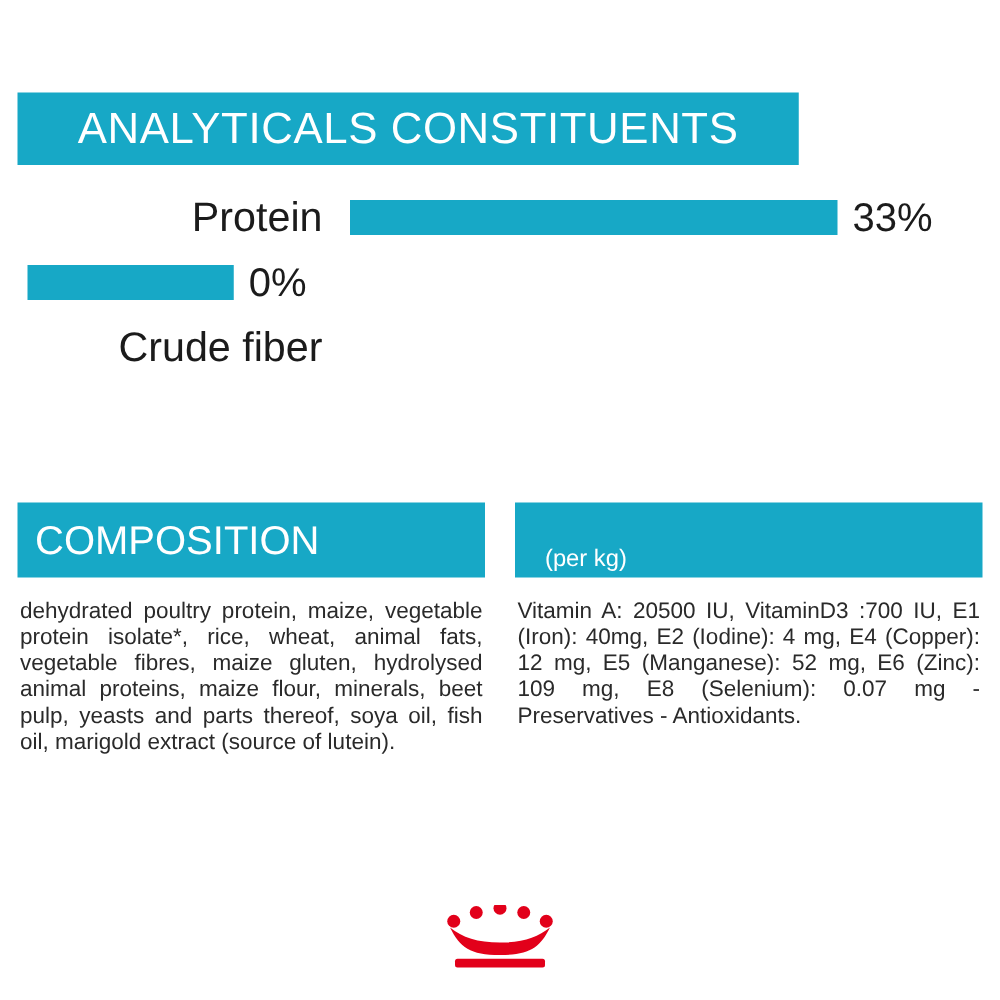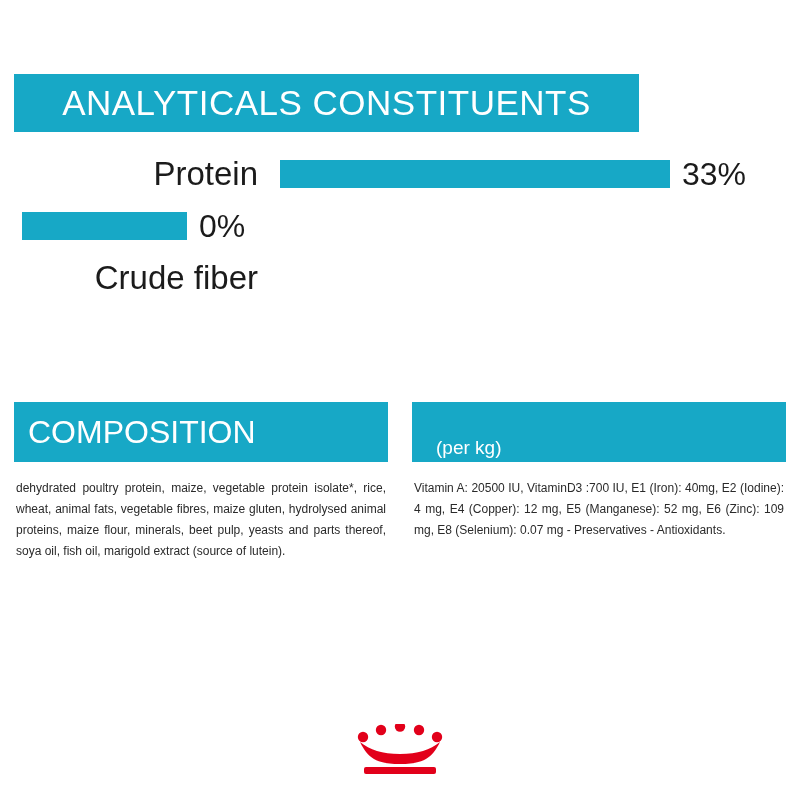--- a/index.html
+++ b/index.html
@@ -107,21 +107,21 @@
   }
   .panel-head-sub {
     color: #ffffff;
     font-size: 19px;
     margin-left: 10px;
     white-space: nowrap;
     margin-top: 32px;
   }
   .panel-body {
     padding: 16px 2px 0 2px;
-    font-size: 12px;
+    font-size: 18px;
     line-height: 21px;
     color: #2a2a2a;
     text-align: justify;
   }
   .panel-body.left {
     padding-right: 2px;
   }
 
   
   .logo {

